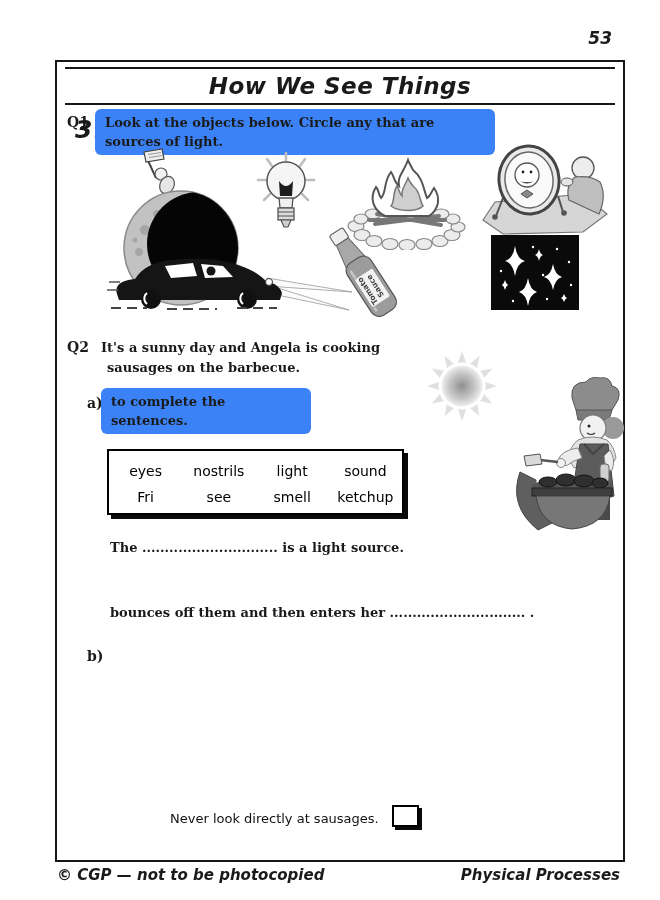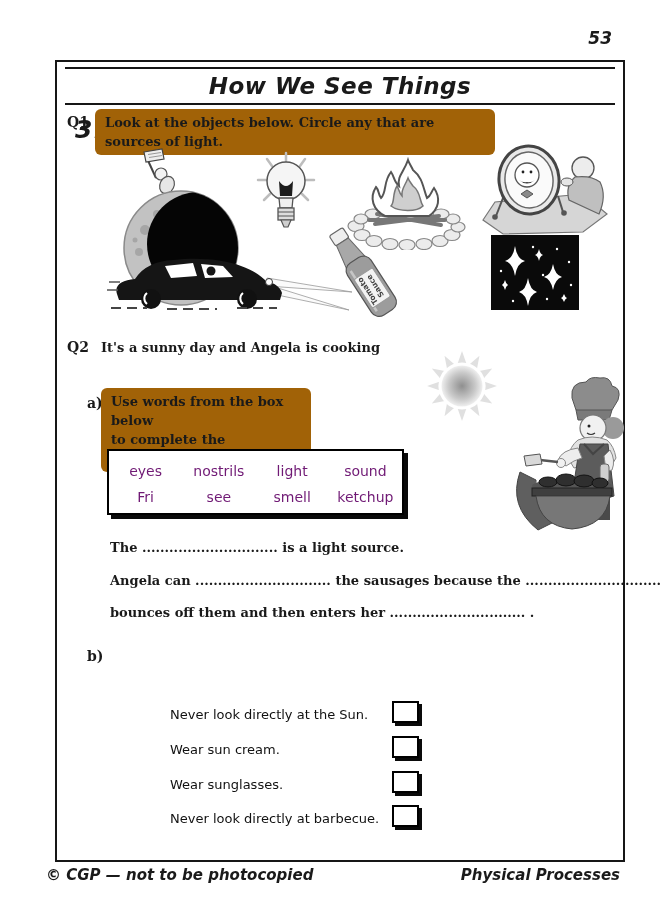--- a/index.html
+++ b/index.html
@@ -11,28 +11,28 @@
   .pageno{font:bold italic 17px "DejaVu Sans",sans-serif;}
   .sheet{
     left:55px;top:60px;width:570px;height:802px;
     border:2px solid #161616;box-sizing:border-box;background:#fff;
   }
   .rule{left:8px;right:8px;height:0;border-top:2px solid #161616;}
   .header-num{font:bold italic 25px "DejaVu Sans",sans-serif;letter-spacing:1px;margin-top:44px;}
   .header-title{font:bold italic 23px "DejaVu Sans",sans-serif;letter-spacing:.5px;text-align:center;}
   .qlabel{font:bold 14px "DejaVu Serif",serif;}
   .qtext{font:bold 13px/19px "DejaVu Serif",serif;}
-  .shade{background:#a16207;border-radius:6px;padding:4px 10px;box-sizing:border-box;}
+  .shade{background:#3b82f6;border-radius:6px;padding:4px 10px;box-sizing:border-box;}
   .sentence{font:bold 13px/20px "DejaVu Serif",serif;white-space:nowrap;}
   .wordbox{
     width:297px;height:66px;border:2px solid #000;background:#fff;
     box-shadow:4px 4px 0 #0a0a0a;box-sizing:border-box;padding-top:7px;
   }
   .word-row{display:flex;height:26px;align-items:center;}
-  .word{flex:1;text-align:center;font:14px "DejaVu Sans",sans-serif;color:#701a75;}
+  .word{flex:1;text-align:center;font:14px "DejaVu Sans",sans-serif;color:#000000;}
   .opt-label{font:13px "DejaVu Sans",sans-serif;color:#111;white-space:nowrap;}
   .checkbox{
     width:27px;height:22px;border:2px solid #000;background:#fff;
     box-shadow:3px 3px 0 #0a0a0a;box-sizing:border-box;
   }
   .footer-text{font:bold italic 15px "DejaVu Sans",sans-serif;}
   svg{display:block;}
 </style>
 </head>
 <body>
@@ -197,24 +197,24 @@
         <circle cx="52" cy="40" r="1.2"></circle>
           <circle cx="80" cy="50" r="1.2"></circle>
         <circle cx="22" cy="66" r="1.2"></circle>
           <circle cx="56" cy="64" r="1.2"></circle>
       </g>
     </svg>
   </div>
 
   <div class="abs qlabel" style="left:10px;top:277px;">Q2</div>
   <div class="abs qtext" style="left:44px;top:276px;">It's a sunny day and Angela is cooking</div>
+  <div class="abs qtext" style="left:50px;top:296px;">sausages on the barbecue.</div>
 
   <div class="abs qlabel" style="left:30px;top:333px;">a)</div>
   <div class="abs shade" style="left:44px;top:326px;width:210px;">
-    <div class="qtext">Use words from the box below</div>
     <div class="qtext">to complete the sentences.</div>
   </div>
 
   <div class="abs" style="left:368px;top:286px;">
     <svg width="74" height="76" viewBox="0 0 72 74">
       <defs>
         <radialGradient id="sunG">
           <stop offset="0" stop-color="#8f8f8f"></stop>
           <stop offset="0.65" stop-color="#c9c9c9"></stop>
           <stop offset="1" stop-color="#efefef"></stop>
@@ -264,38 +264,25 @@
     </div>
     <div class="word-row">
       <span class="word">Fri</span>
       <span class="word">see</span>
       <span class="word">smell</span>
       <span class="word">ketchup</span>
     </div>
   </div>
 
   <div class="abs sentence" style="left:53px;top:476px;">The .............................. is a light source.</div>
-  <div class="abs sentence" style="left:53px;top:509px;">Angela can .............................. the sausages because the ..............................</div>
   <div class="abs sentence" style="left:53px;top:541px;">bounces off them and then enters her .............................. .</div>
 
   <div class="abs qlabel" style="left:30px;top:586px;">b)</div>
 
-  <div class="abs" style="left:0;top:639px;width:100%;height:30px;">
-    <span class="abs opt-label" style="left:113px;top:6px;">Never look directly at the Sun.</span>
+  <div class="abs" style="left:0;top:743px;width:100%;height:30px;">
+    <span class="abs opt-label" style="left:113px;top:6px;">Never look directly at sausages.</span>
     <div class="abs checkbox" style="left:335px;top:0;"></div>
   </div>
-  <div class="abs" style="left:0;top:674px;width:100%;height:30px;">
-    <span class="abs opt-label" style="left:113px;top:6px;">Wear sun cream.</span>
-    <div class="abs checkbox" style="left:335px;top:0;"></div>
-  </div>
-  <div class="abs" style="left:0;top:709px;width:100%;height:30px;">
-    <span class="abs opt-label" style="left:113px;top:6px;">Wear sunglasses.</span>
-    <div class="abs checkbox" style="left:335px;top:0;"></div>
-  </div>
-  <div class="abs" style="left:0;top:743px;width:100%;height:30px;">
-    <span class="abs opt-label" style="left:113px;top:6px;">Never look directly at barbecue.</span>
-    <div class="abs checkbox" style="left:335px;top:0;"></div>
-  </div>
 
 </div>
 
-<div class="abs footer-text" style="left:46px;top:866px;font-style:italic;">© CGP — not to be photocopied</div>
+<div class="abs footer-text" style="left:57px;top:866px;font-style:italic;">© CGP — not to be photocopied</div>
 <div class="abs footer-text" style="right:40px;top:866px;">Physical Processes</div>
 
 </body></html>

